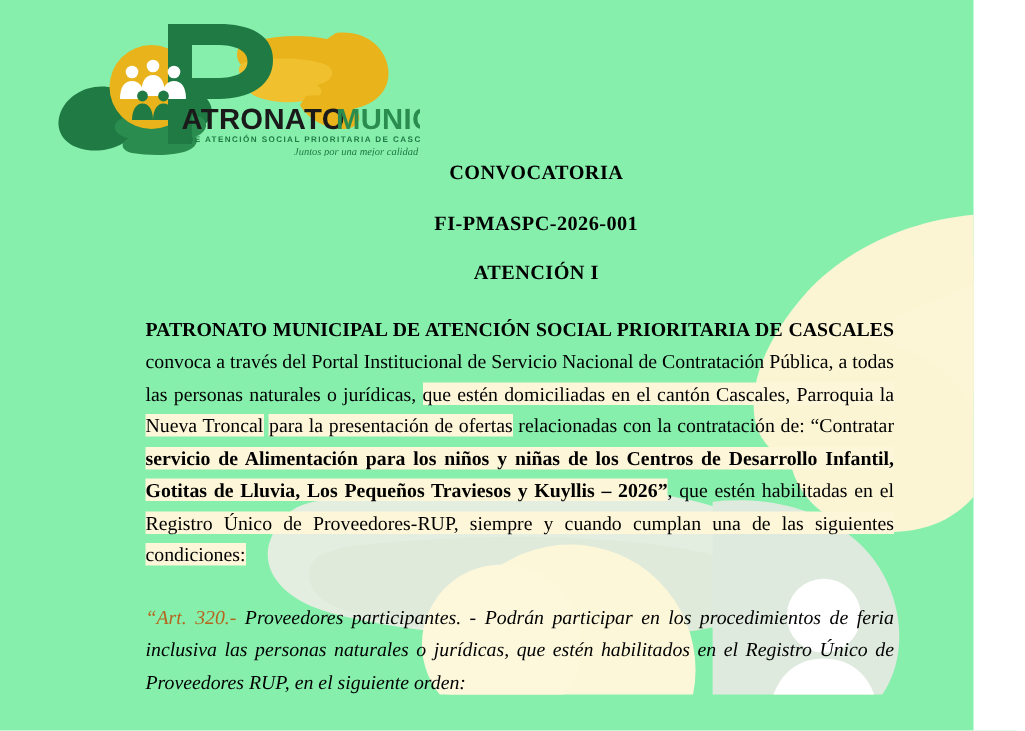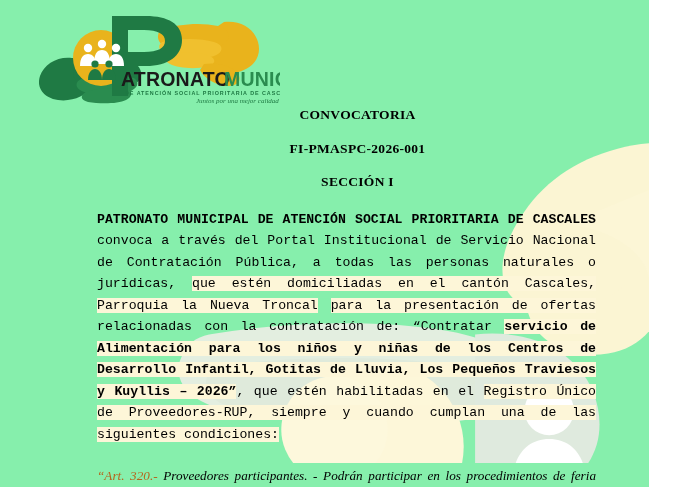--- a/index.html
+++ b/index.html
@@ -67,21 +67,21 @@
   }
 
   p.para {
     margin: 0;
     font-size: 13.2px;
     line-height: 21.5px;
     text-align: justify;
     text-justify: inter-word;
   }
 
-  p.para-1 { margin-top: 20px; font-family: Liberation Mono, monospace; }
+  p.para-1 { margin-top: 20px; }
 
   .b { font-weight: bold; }
   .hl {
     background-color: #fdf6d8;
   }
 
   .quote-block {
     margin-top: 20px;
   }
   p.italic {
@@ -212,21 +212,21 @@
     <text x="196" y="78" font-family="Liberation Sans, sans-serif" font-size="19.5" font-weight="bold" fill="#2a8c4f" letter-spacing="0.2">MUNICIPAL</text>
     <text x="97" y="86.5" font-family="Liberation Sans, sans-serif" font-size="5.4" font-weight="bold" fill="#1f7a44" letter-spacing="0.95">DE ATENCIÓN SOCIAL PRIORITARIA  DE CASCALES</text>
     <text x="168" y="95" font-family="Liberation Serif, serif" font-size="7" font-style="italic" fill="#1f7a44">Juntos por una mejor calidad de vida</text>
   </svg>
 
   <div class="doc">
 
     <div class="titles">
       <div class="title-line">CONVOCATORIA</div>
       <div class="title-line">FI-PMASPC-2026-001</div>
-      <div class="title-line">SECCIÓN I</div>
+      <div class="title-line">ATENCIÓN I</div>
     </div>
 
     <div class="body-block">
 
       <p class="para para-1"><span class="b">PATRONATO MUNICIPAL DE ATENCIÓN SOCIAL PRIORITARIA DE CASCALES</span><span> convoca a través del Portal Institucional de Servicio Nacional de Contratación Pública, a todas las personas naturales o jurídicas, </span><span class="hl">que estén domiciliadas en el cantón Cascales, Parroquia la Nueva Troncal</span><span> </span><span class="hl">para la presentación de ofertas</span><span> relacionadas con la contratación de: “Contratar </span><span class="b hl">servicio de Alimentación para los niños y niñas de los Centros de Desarrollo Infantil, Gotitas de Lluvia, Los Pequeños Traviesos y Kuyllis – 2026”</span><span>, que estén habilitadas en el </span><span class="hl">Registro Único de Proveedores-RUP, siempre y cuando cumplan una de las siguientes condiciones:</span></p>
 
       <div class="quote-block">
         <p class="italic"><span class="art-ref">“Art. 320.-</span><span class="bi"> Proveedores participantes. -</span><span> Podrán participar en los procedimientos de feria inclusiva las personas naturales o jurídicas, que estén habilitados en el Registro Único de Proveedores RUP, en el siguiente orden:</span></p>
       </div>
 

